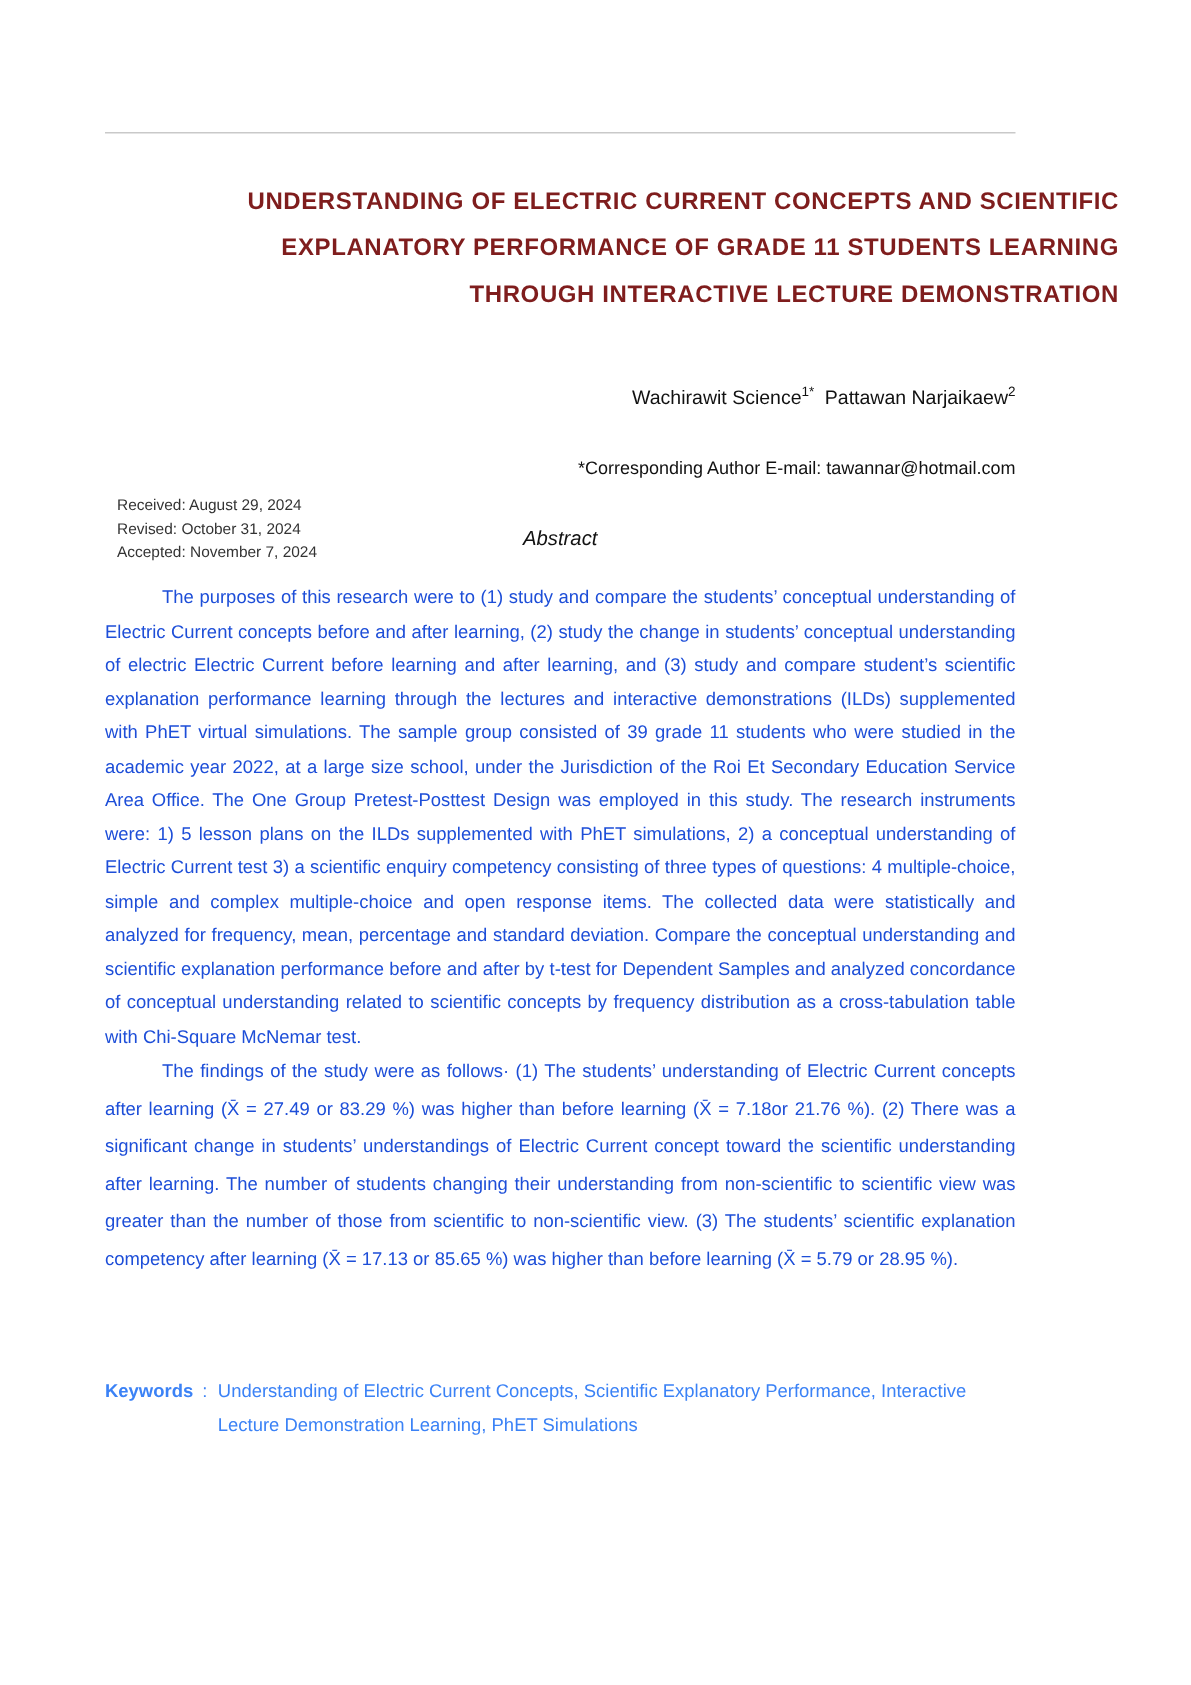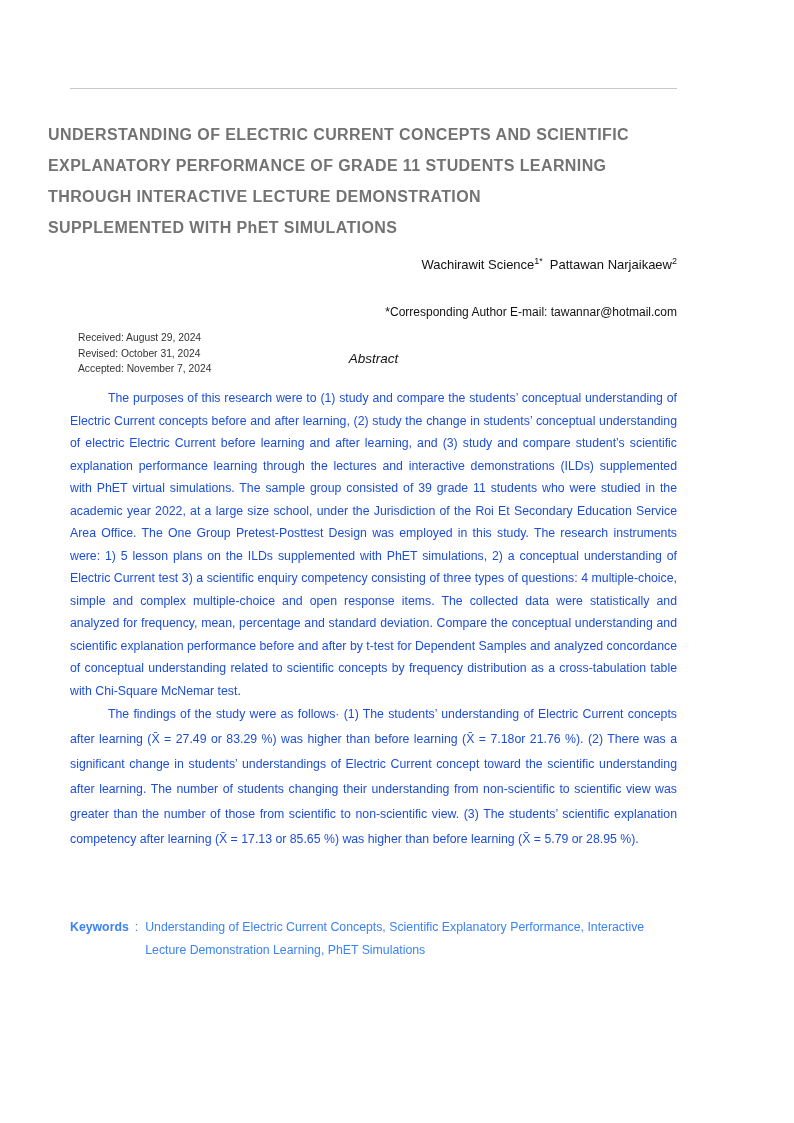--- a/index.html
+++ b/index.html
@@ -20,22 +20,22 @@
   .rh-initials { color: #8a8a8a; letter-spacing: 3px; }
   .rh-sep { color: #555; margin: 0 4px 0 6px; }
   .rh-page { color: #1c1c1c; font-weight: bold; letter-spacing: 1px; }
   .header-rule {
     position: absolute; left: 70px; top: 88px; width: 607px;
     border-top: 1px solid #c9c9c9; height: 0;
   }
   
   .article-title {
     position: absolute; left: 48px; top: 119px; width: 698px;
-    text-align: left; font-weight: bold; font-size: 16px;
-    line-height: 31px; letter-spacing: 0.4px; color: #737373;
+    text-align: right; font-weight: bold; font-size: 16px;
+    line-height: 31px; letter-spacing: 0.4px; color: #7f1d1d;
   }
   .article-title div { white-space: nowrap; }
   
   .authors-line {
     position: absolute; left: 70px; top: 256px; width: 607px;
     text-align: right; font-size: 13px; color: #111;
   }
   .authors-line sup { font-size: 9px; }
   .author-2 { margin-left: 7px; }
   
@@ -76,21 +76,20 @@
 
 <div class="page">
 
 
   <div class="header-rule"></div>
 
   <div class="article-title">
     <div>UNDERSTANDING OF ELECTRIC CURRENT CONCEPTS AND SCIENTIFIC</div>
     <div>EXPLANATORY PERFORMANCE OF GRADE 11 STUDENTS LEARNING</div>
     <div>THROUGH INTERACTIVE LECTURE DEMONSTRATION</div>
-    <div>SUPPLEMENTED WITH PhET SIMULATIONS</div>
   </div>
 
   <div class="authors-line">
     <span>Wachirawit Science</span><sup>1*</sup><span class="author-2">Pattawan Narjaikaew</span><sup>2</sup>
   </div>
 
   <div class="affiliation">
     <div>*Corresponding Author E-mail: tawannar@hotmail.com</div>
   </div>
 

